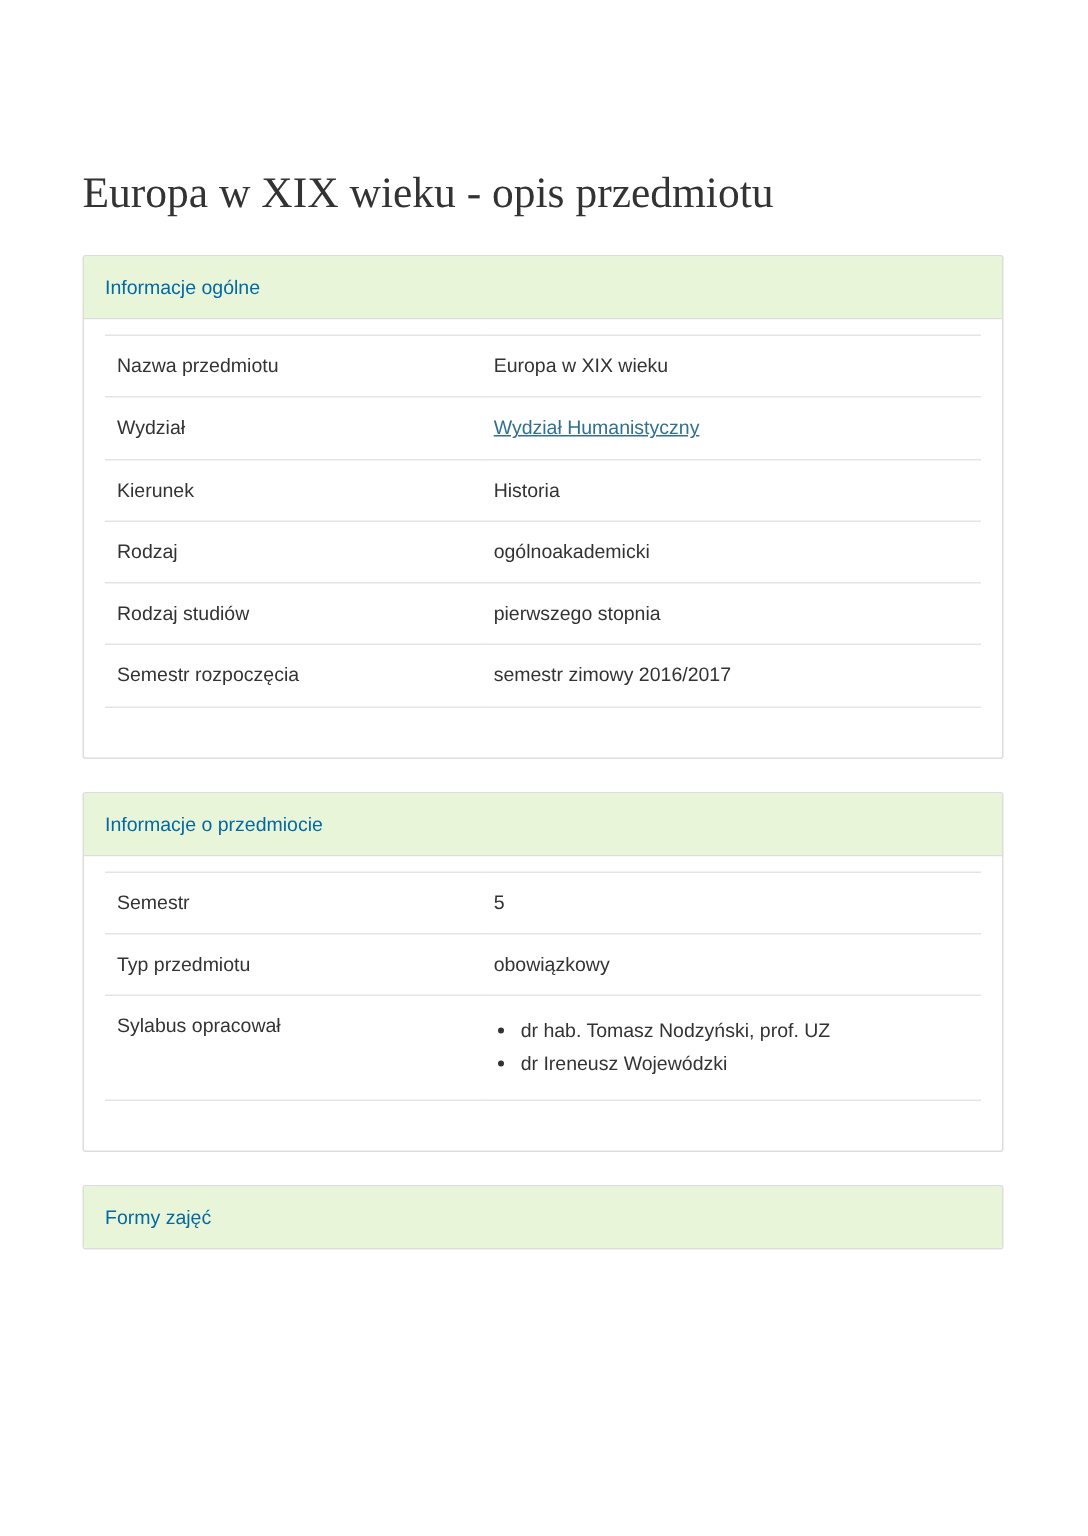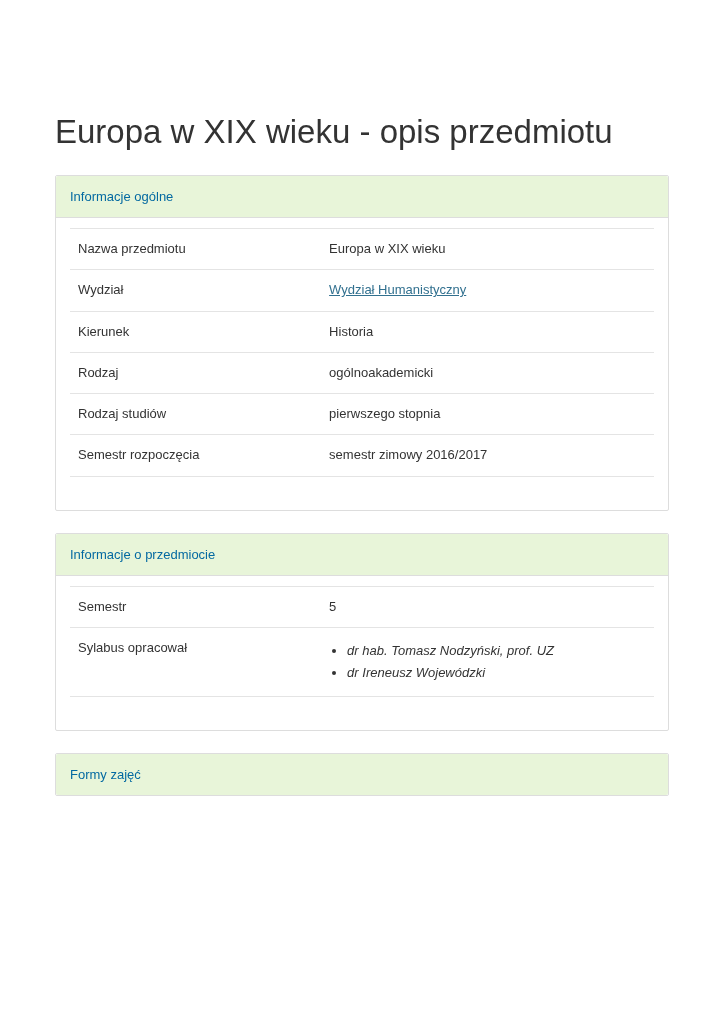--- a/index.html
+++ b/index.html
@@ -21,24 +21,25 @@
   .page {
     width: 725px;
     height: 1024px;
     margin: 0 auto;
     background: var(--page-bg);
     overflow: hidden;
   }
   h1.page-title {
     margin: 0;
     padding: 113px 0 24px 55px;
-    font-size: 33px;
+    font-size: 29px;
     font-weight: 400;
     color: #333;
     letter-spacing: 0;
+    font-family: Liberation Serif, serif;
   }
   .panel {
     width: 614px;
     margin: 0 0 22px 55px;
     border: 1px solid var(--panel-border);
     border-radius: 2px;
     background: #fff;
   }
   .panel-heading {
     background: var(--header-bg);
@@ -75,21 +76,20 @@
     color: var(--link);
     text-decoration: underline;
   }
   ul.value-list {
     margin: 0;
     padding: 0 0 0 18px;
   }
   ul.value-list li {
     padding: 3px 0;
     font-size: 13px;
-    font-style: italic;
   }
 </style>
 </head>
 <body>
 
 <div class="page">
 
   <h1 class="page-title">Europa w XIX wieku - opis przedmiotu</h1>
 
   <section class="panel">
@@ -131,20 +131,24 @@
   <section class="panel">
     <div class="panel-heading">Informacje o przedmiocie</div>
     <div class="panel-body">
       <table class="info-table">
         <tbody>
           <tr>
             <td class="cell-label">Semestr</td>
             <td class="cell-value">5</td>
           </tr>
           <tr>
+            <td class="cell-label">Typ przedmiotu</td>
+            <td class="cell-value">obowiązkowy</td>
+          </tr>
+          <tr>
             <td class="cell-label">Sylabus opracował</td>
             <td class="cell-value">
               <ul class="value-list">
                 <li>dr hab. Tomasz Nodzyński, prof. UZ</li>
                 <li>dr Ireneusz Wojewódzki</li>
               </ul>
             </td>
           </tr>
         </tbody>
       </table>

